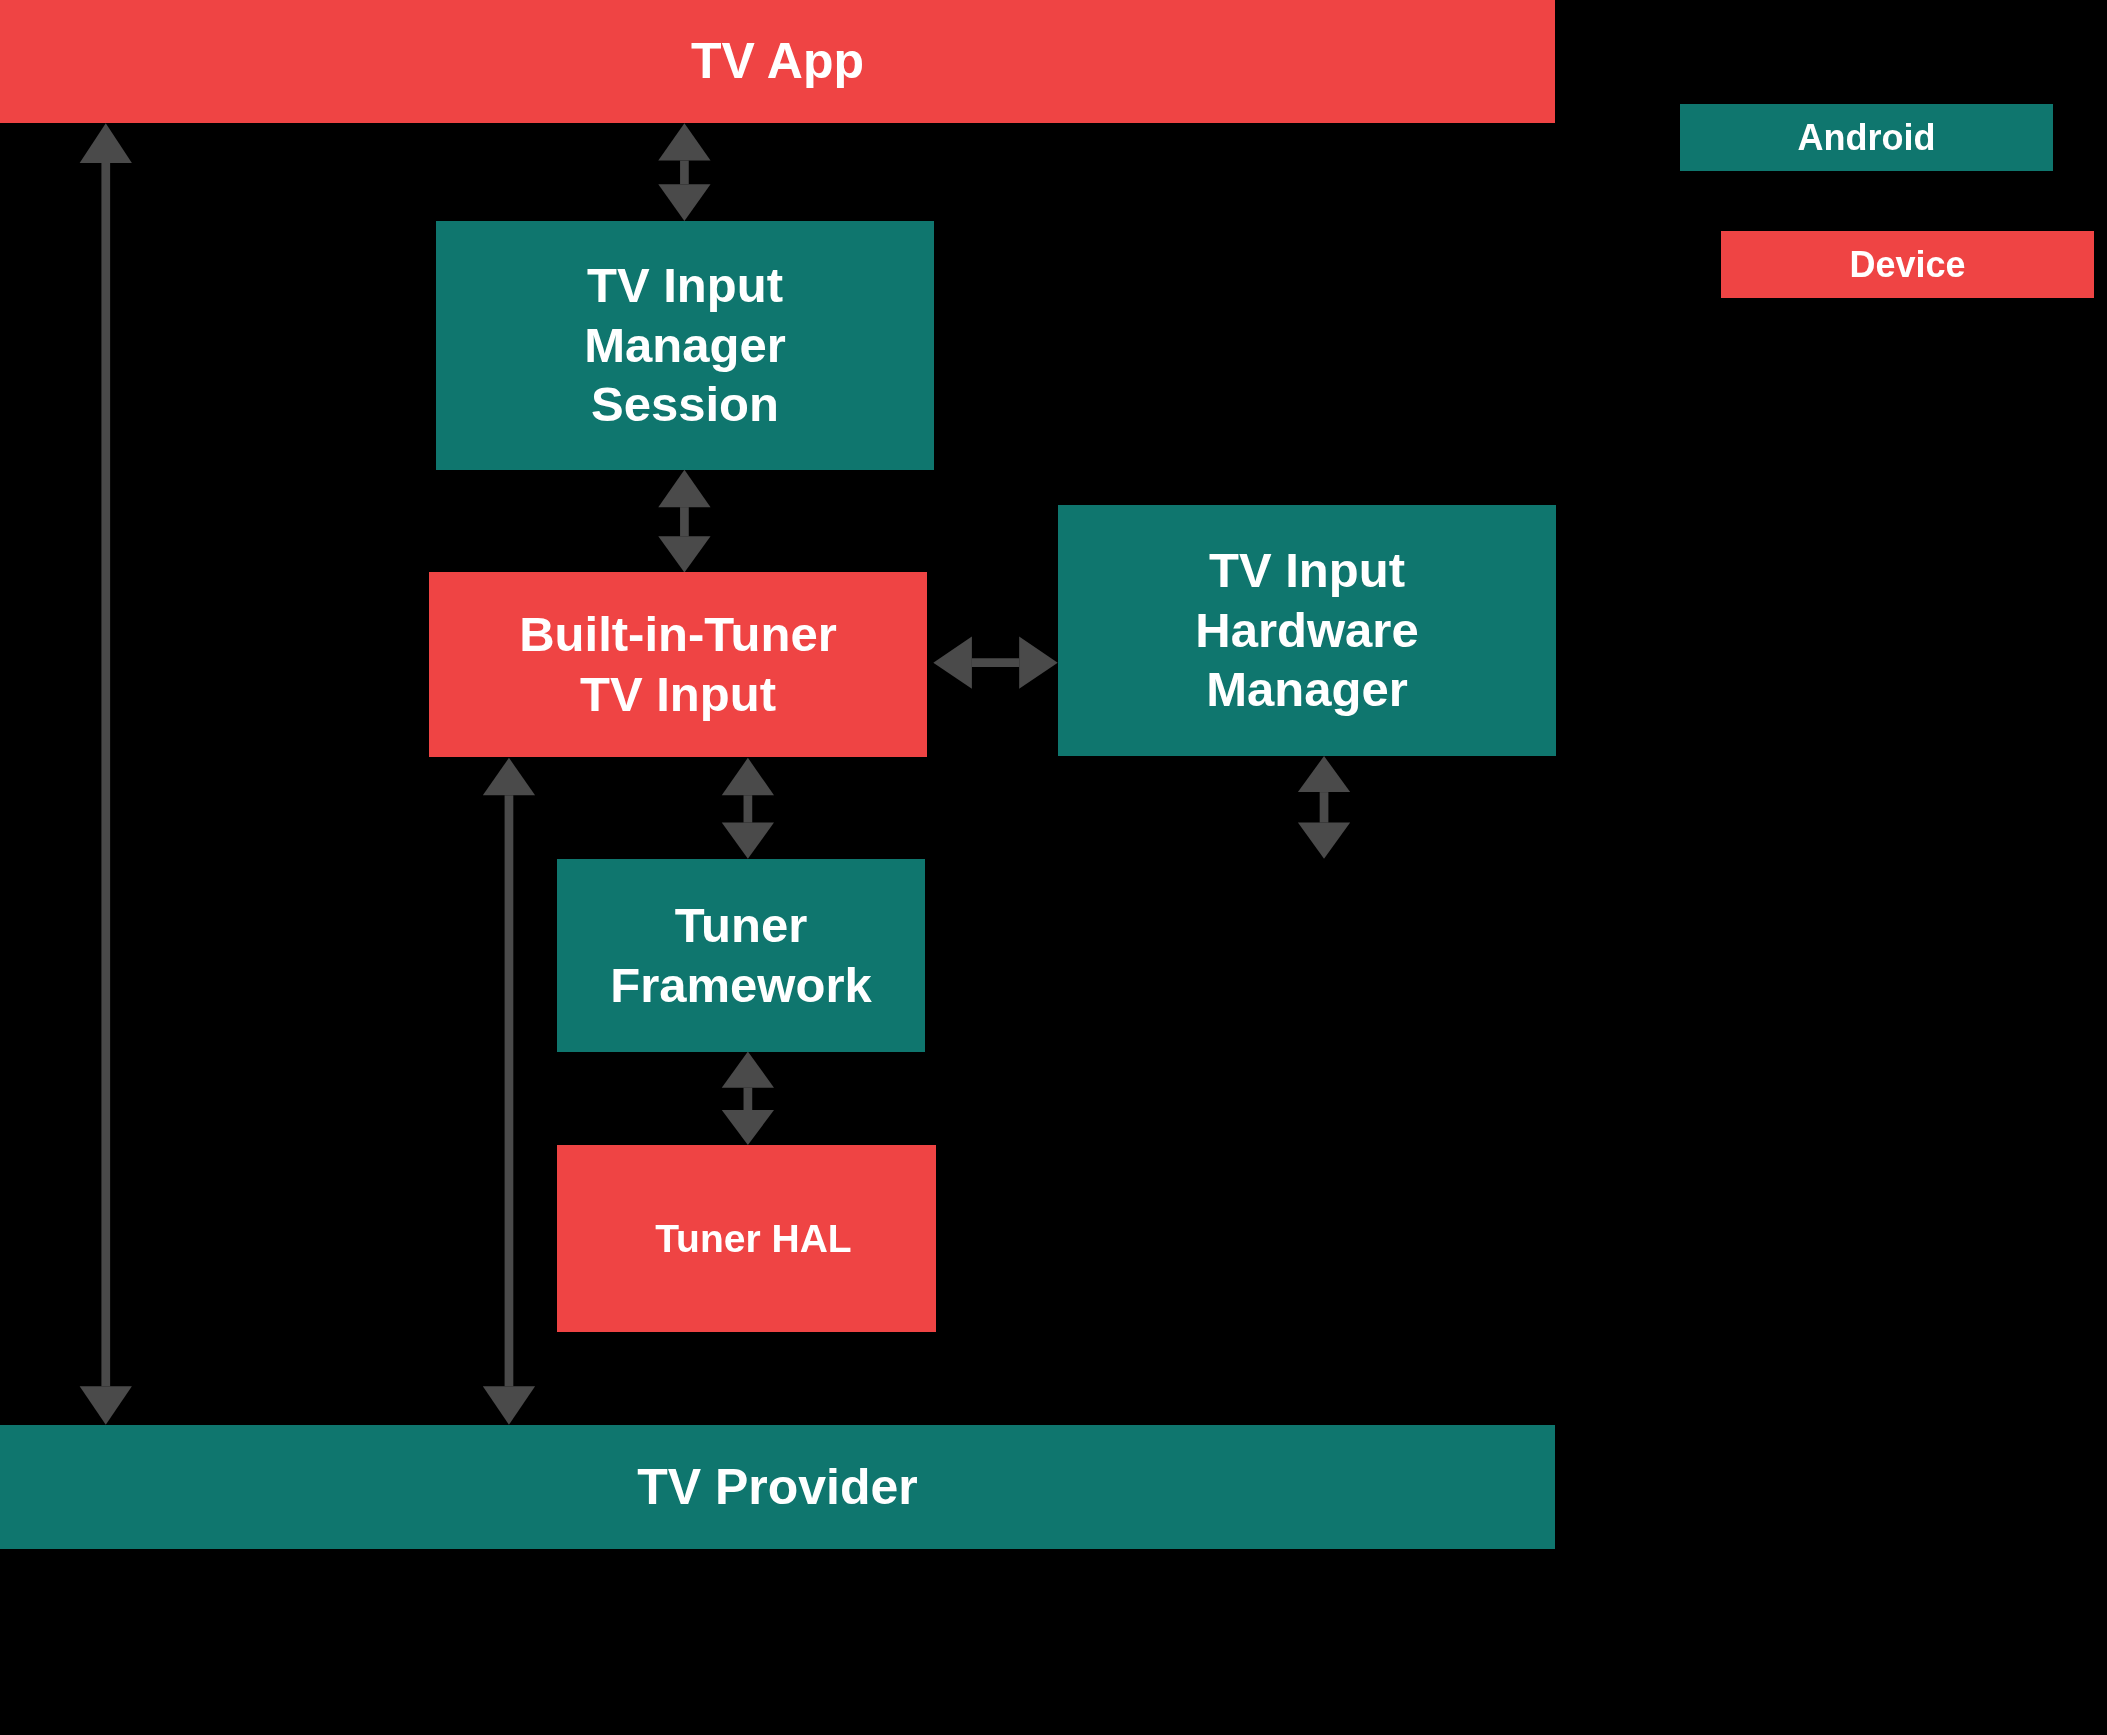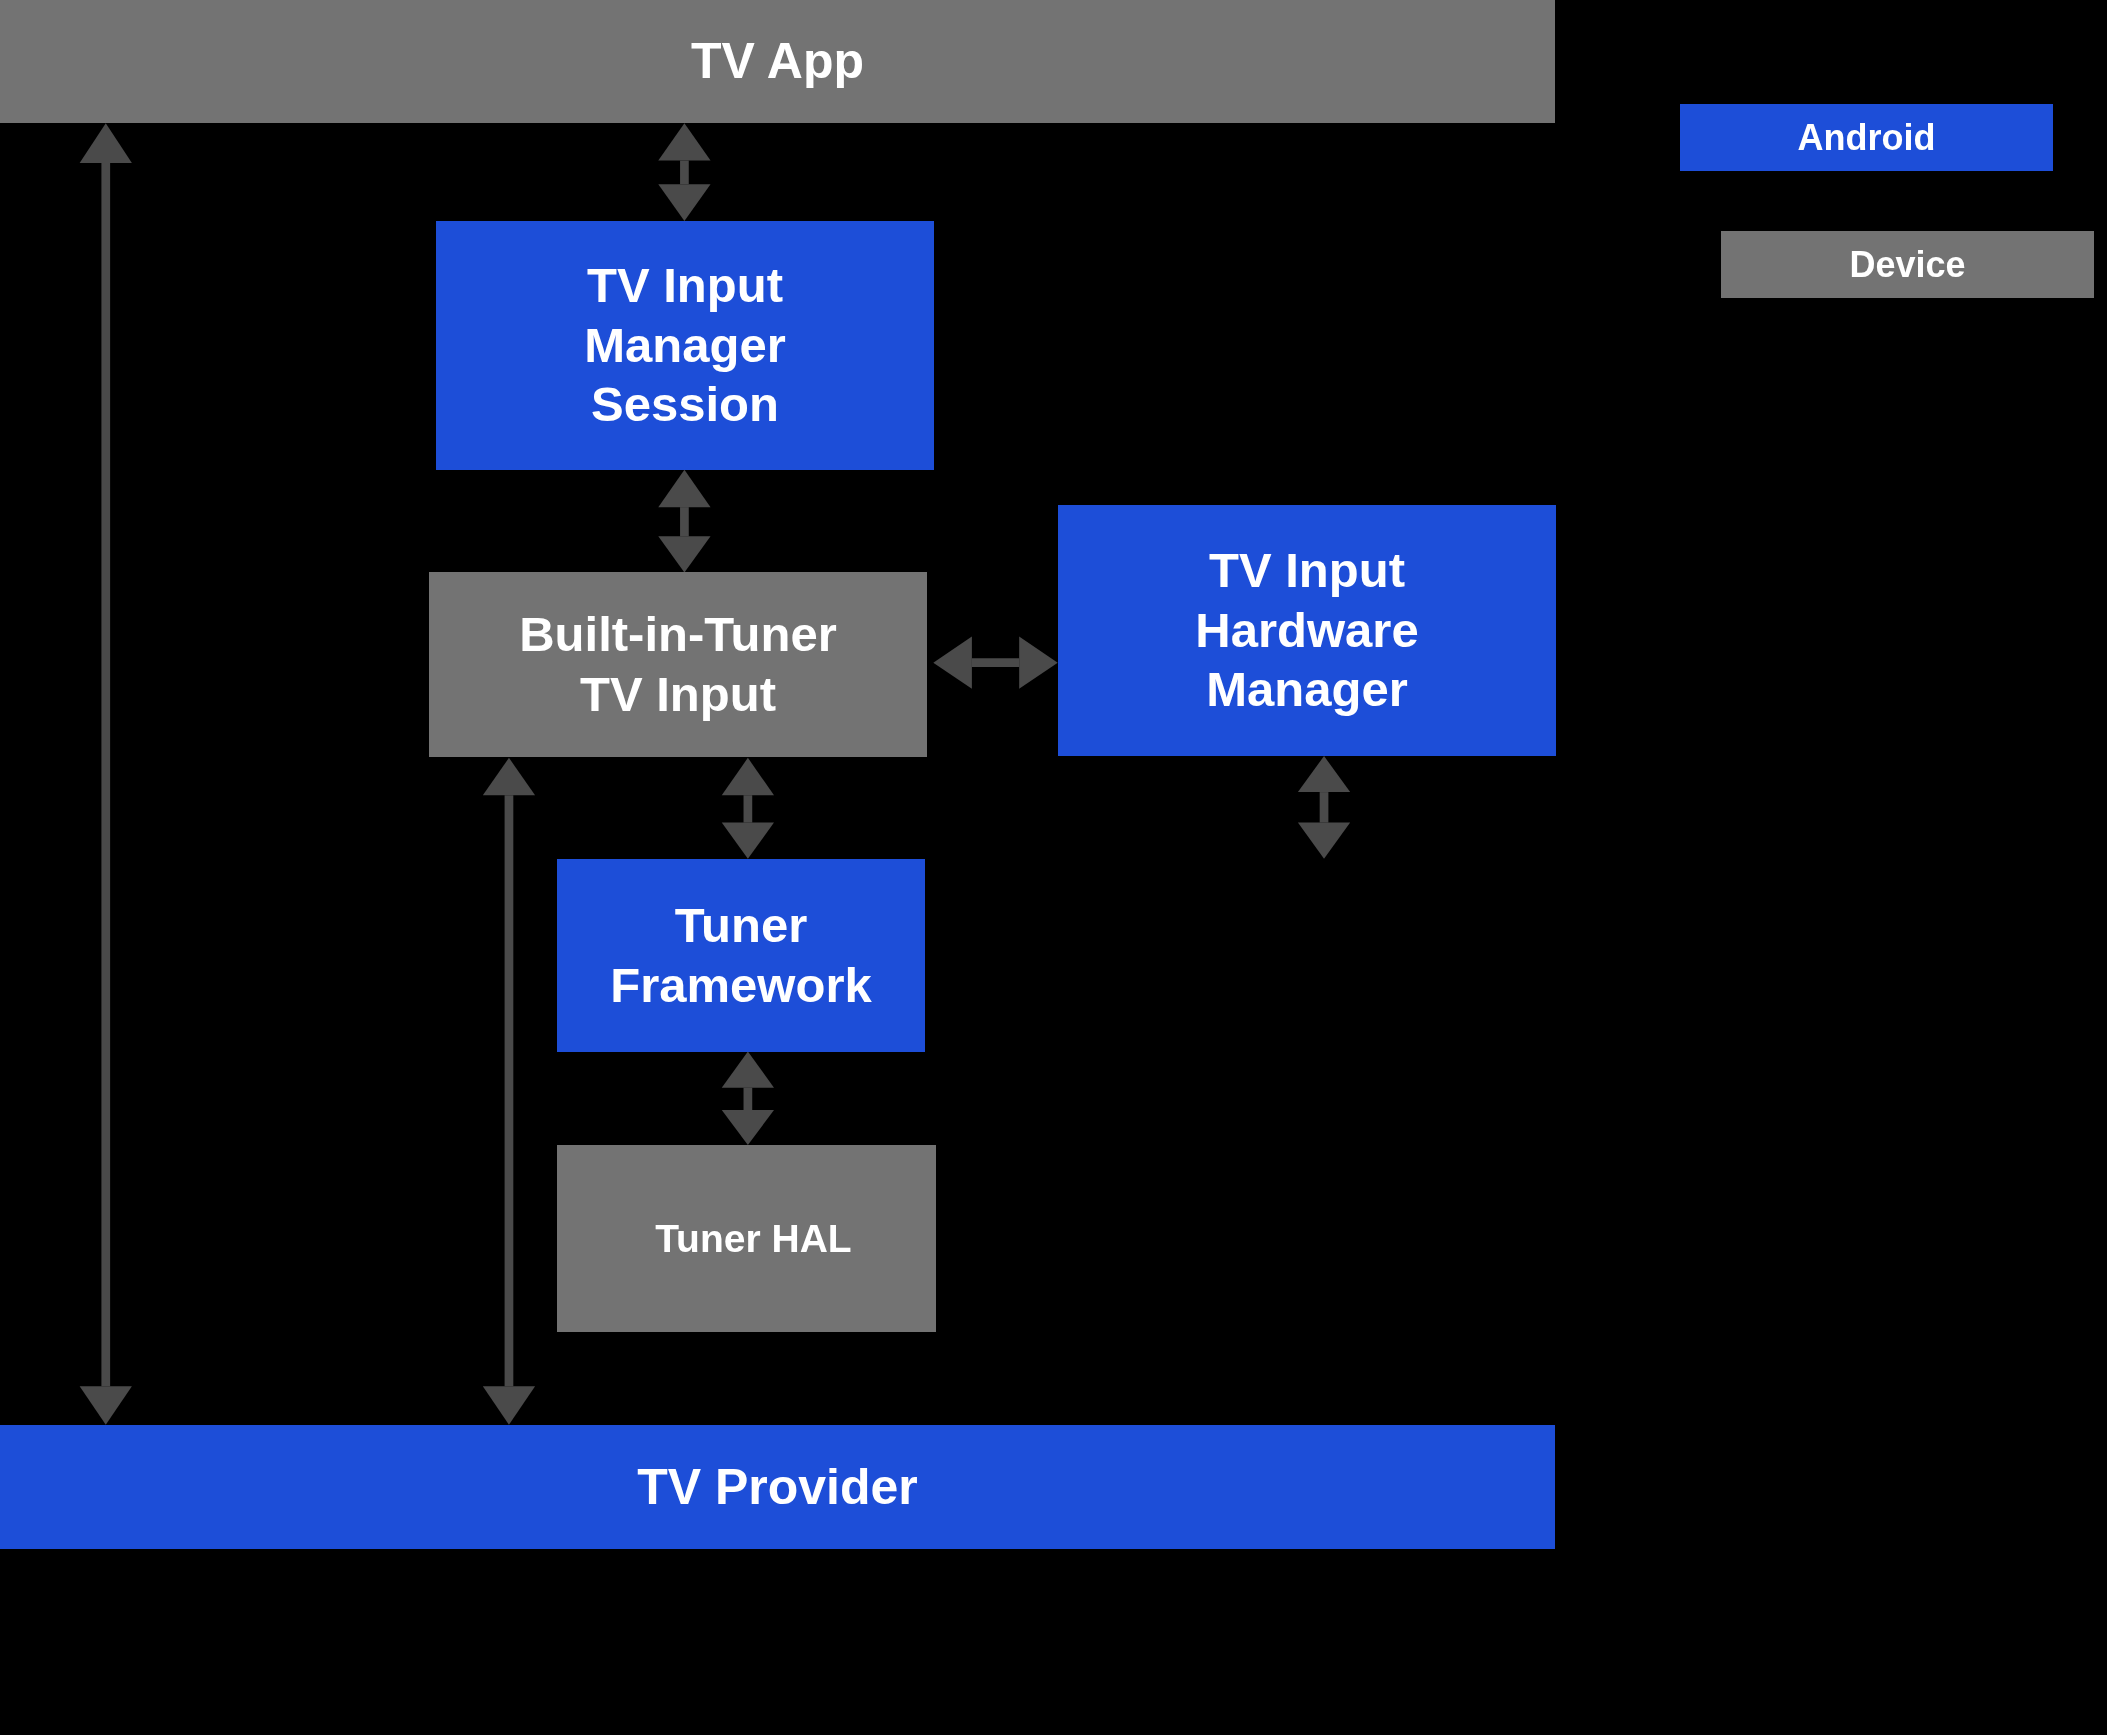--- a/index.html
+++ b/index.html
@@ -24,22 +24,22 @@
     align-items: center;
     justify-content: center;
     text-align: center;
     color: #ffffff;
     font-weight: bold;
     line-height: 1.22;
     box-sizing: border-box;
     padding: 2.5px 6.2px;
     white-space: pre-line;
   }
-  .android { background: #1d4ed8; }
-  .device  { background: #737373; }
+  .android { background: #0f766e; }
+  .device  { background: #ef4444; }
 
   
   #node-tv-app                   { left:0px;    top:0px;    width:1555px; height:123px;  font-size:50px; }
   #node-tv-input-manager-session { left:436px;  top:221px;  width:498px;  height:249px;  font-size:49px; }
   #node-built-in-tuner-tv-input  { left:429px;  top:572px;  width:498px;  height:185px;  font-size:49px; }
   #node-tv-input-hardware-manager{ left:1058px; top:505px;  width:498px;  height:251px;  font-size:49px; }
   #node-tuner-framework          { left:557px;  top:859px; width:368px;  height:193px;  font-size:49px; }
   #node-tv-input-hal             { left:1058px; top:859px; width:498px;  height:187px;  font-size:49px; }
   #node-tuner-hal                { left:557px;  top:1145px; width:379px;  height:187px;  font-size:39px;padding-left:20px; }
   #node-tv-provider              { left:0px;    top:1425px; width:1555px; height:124px;  font-size:50px; }

